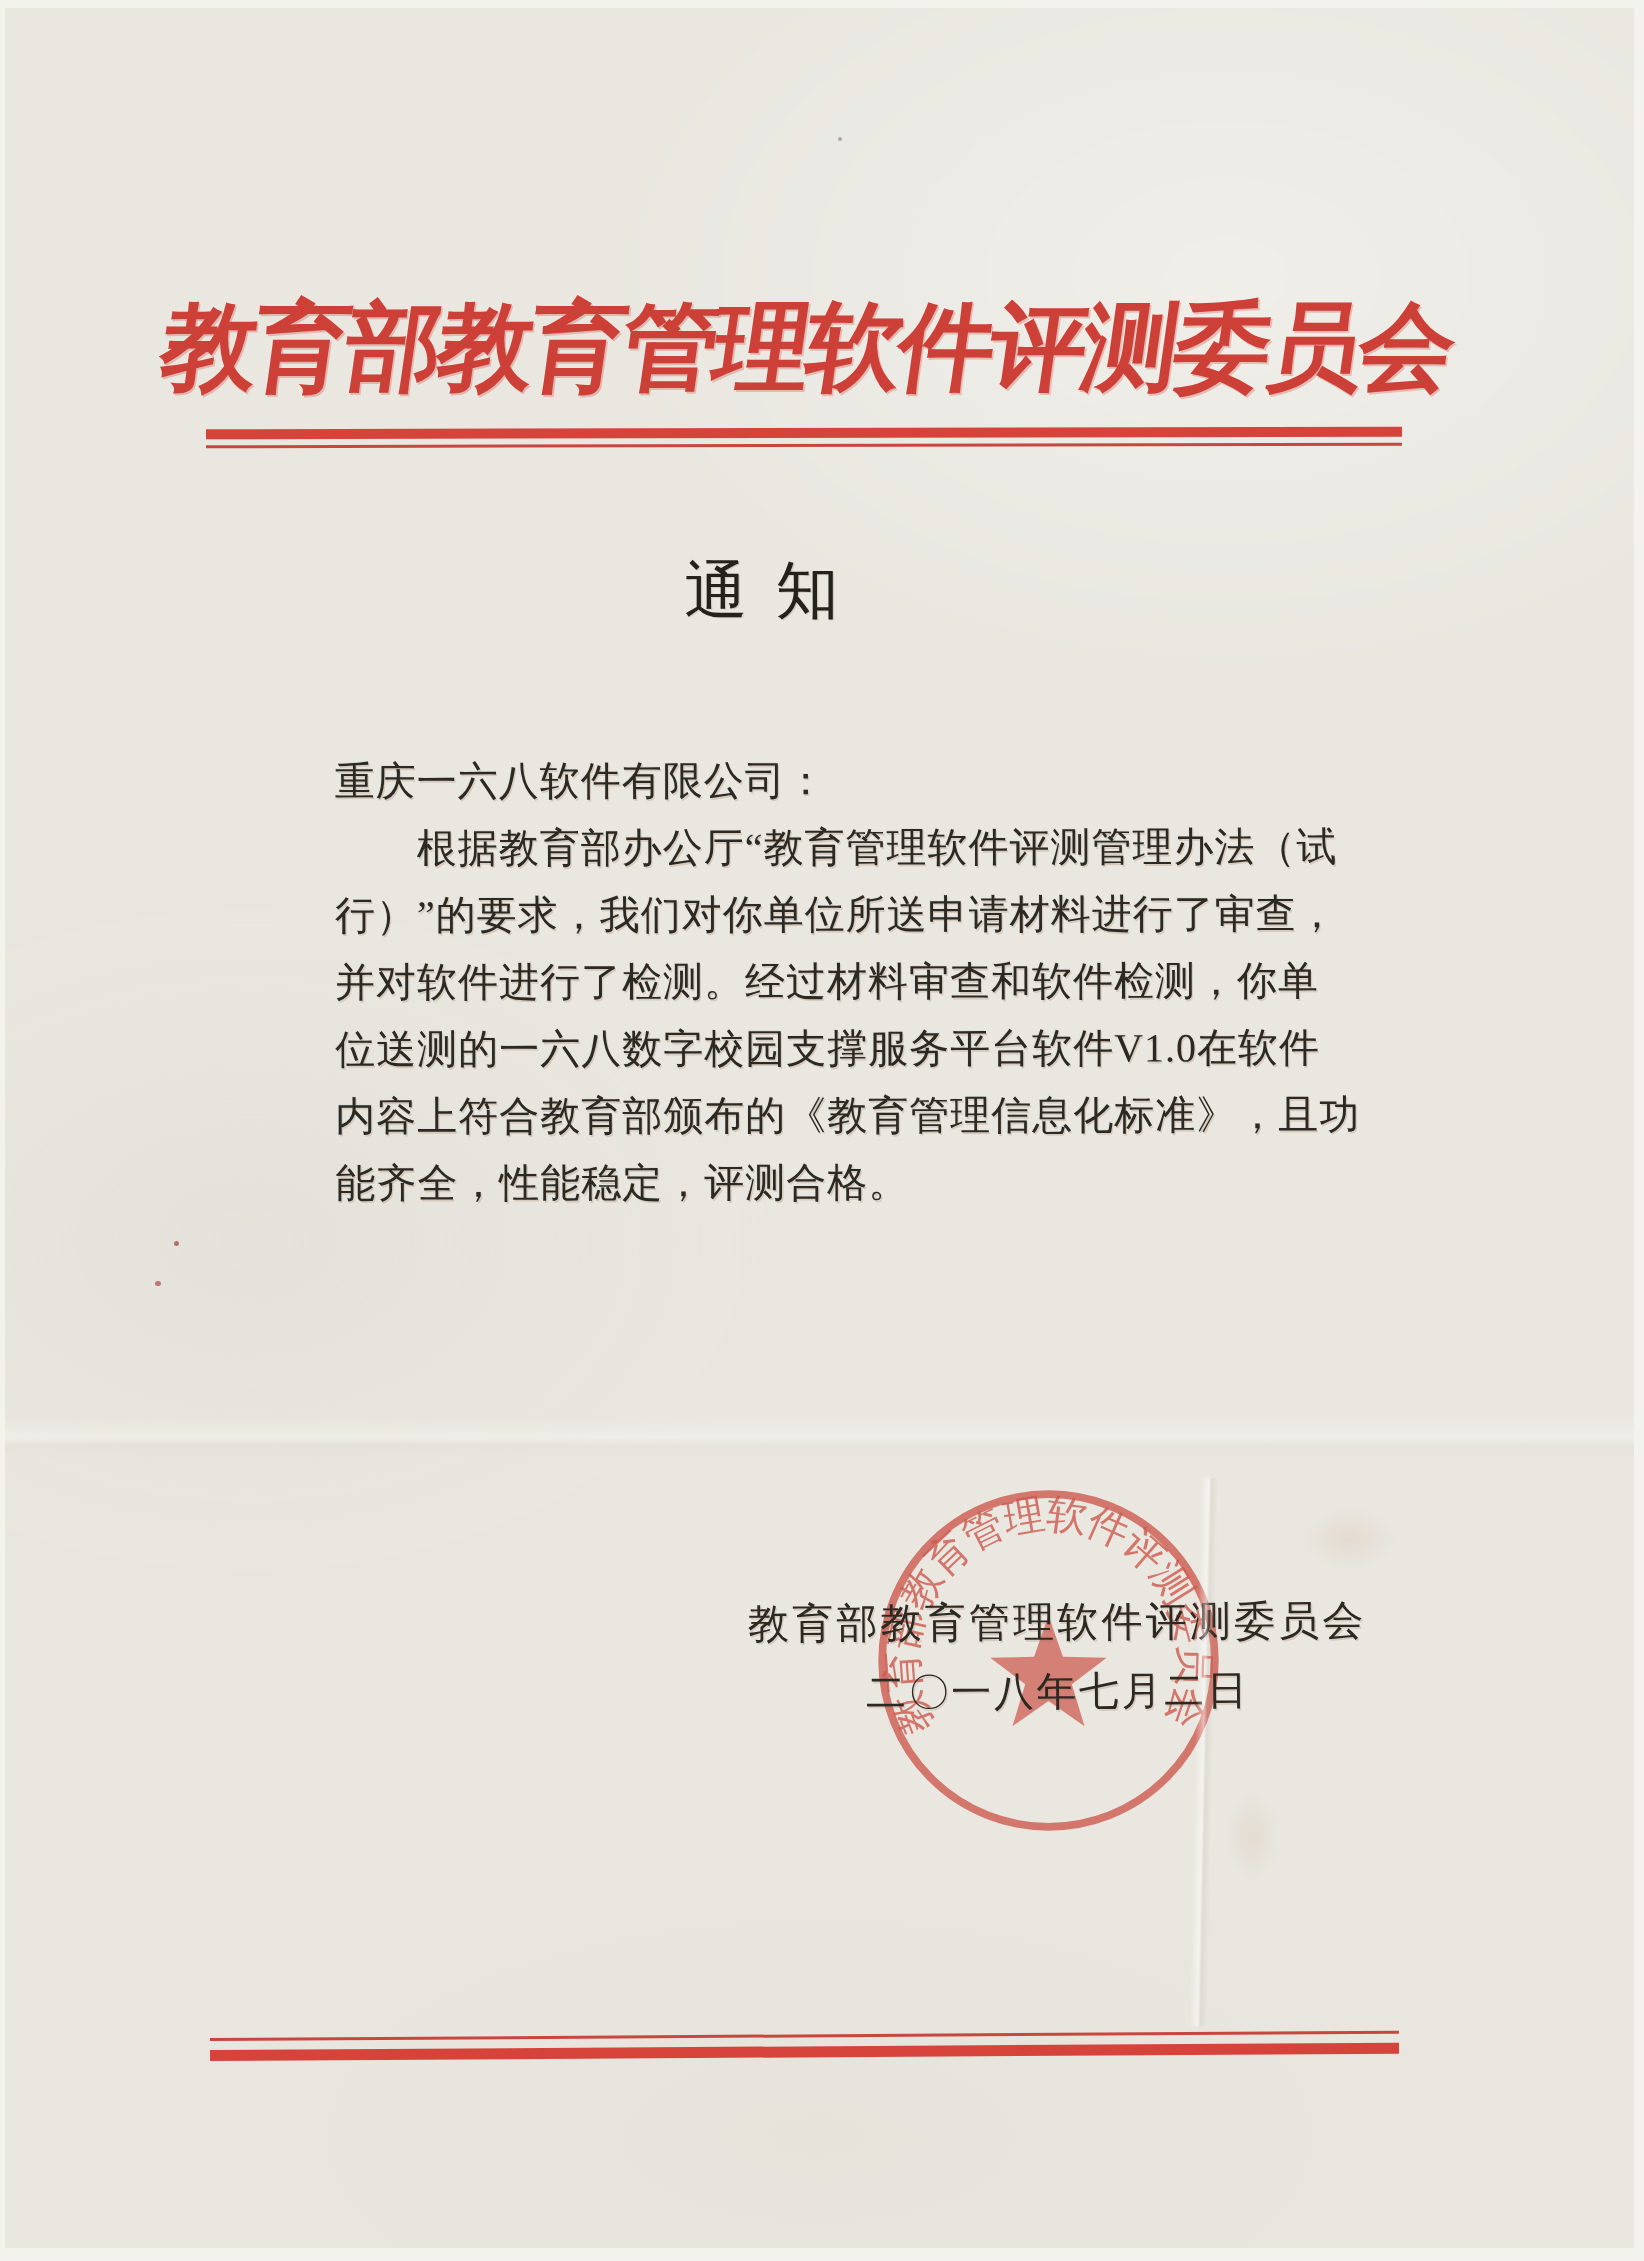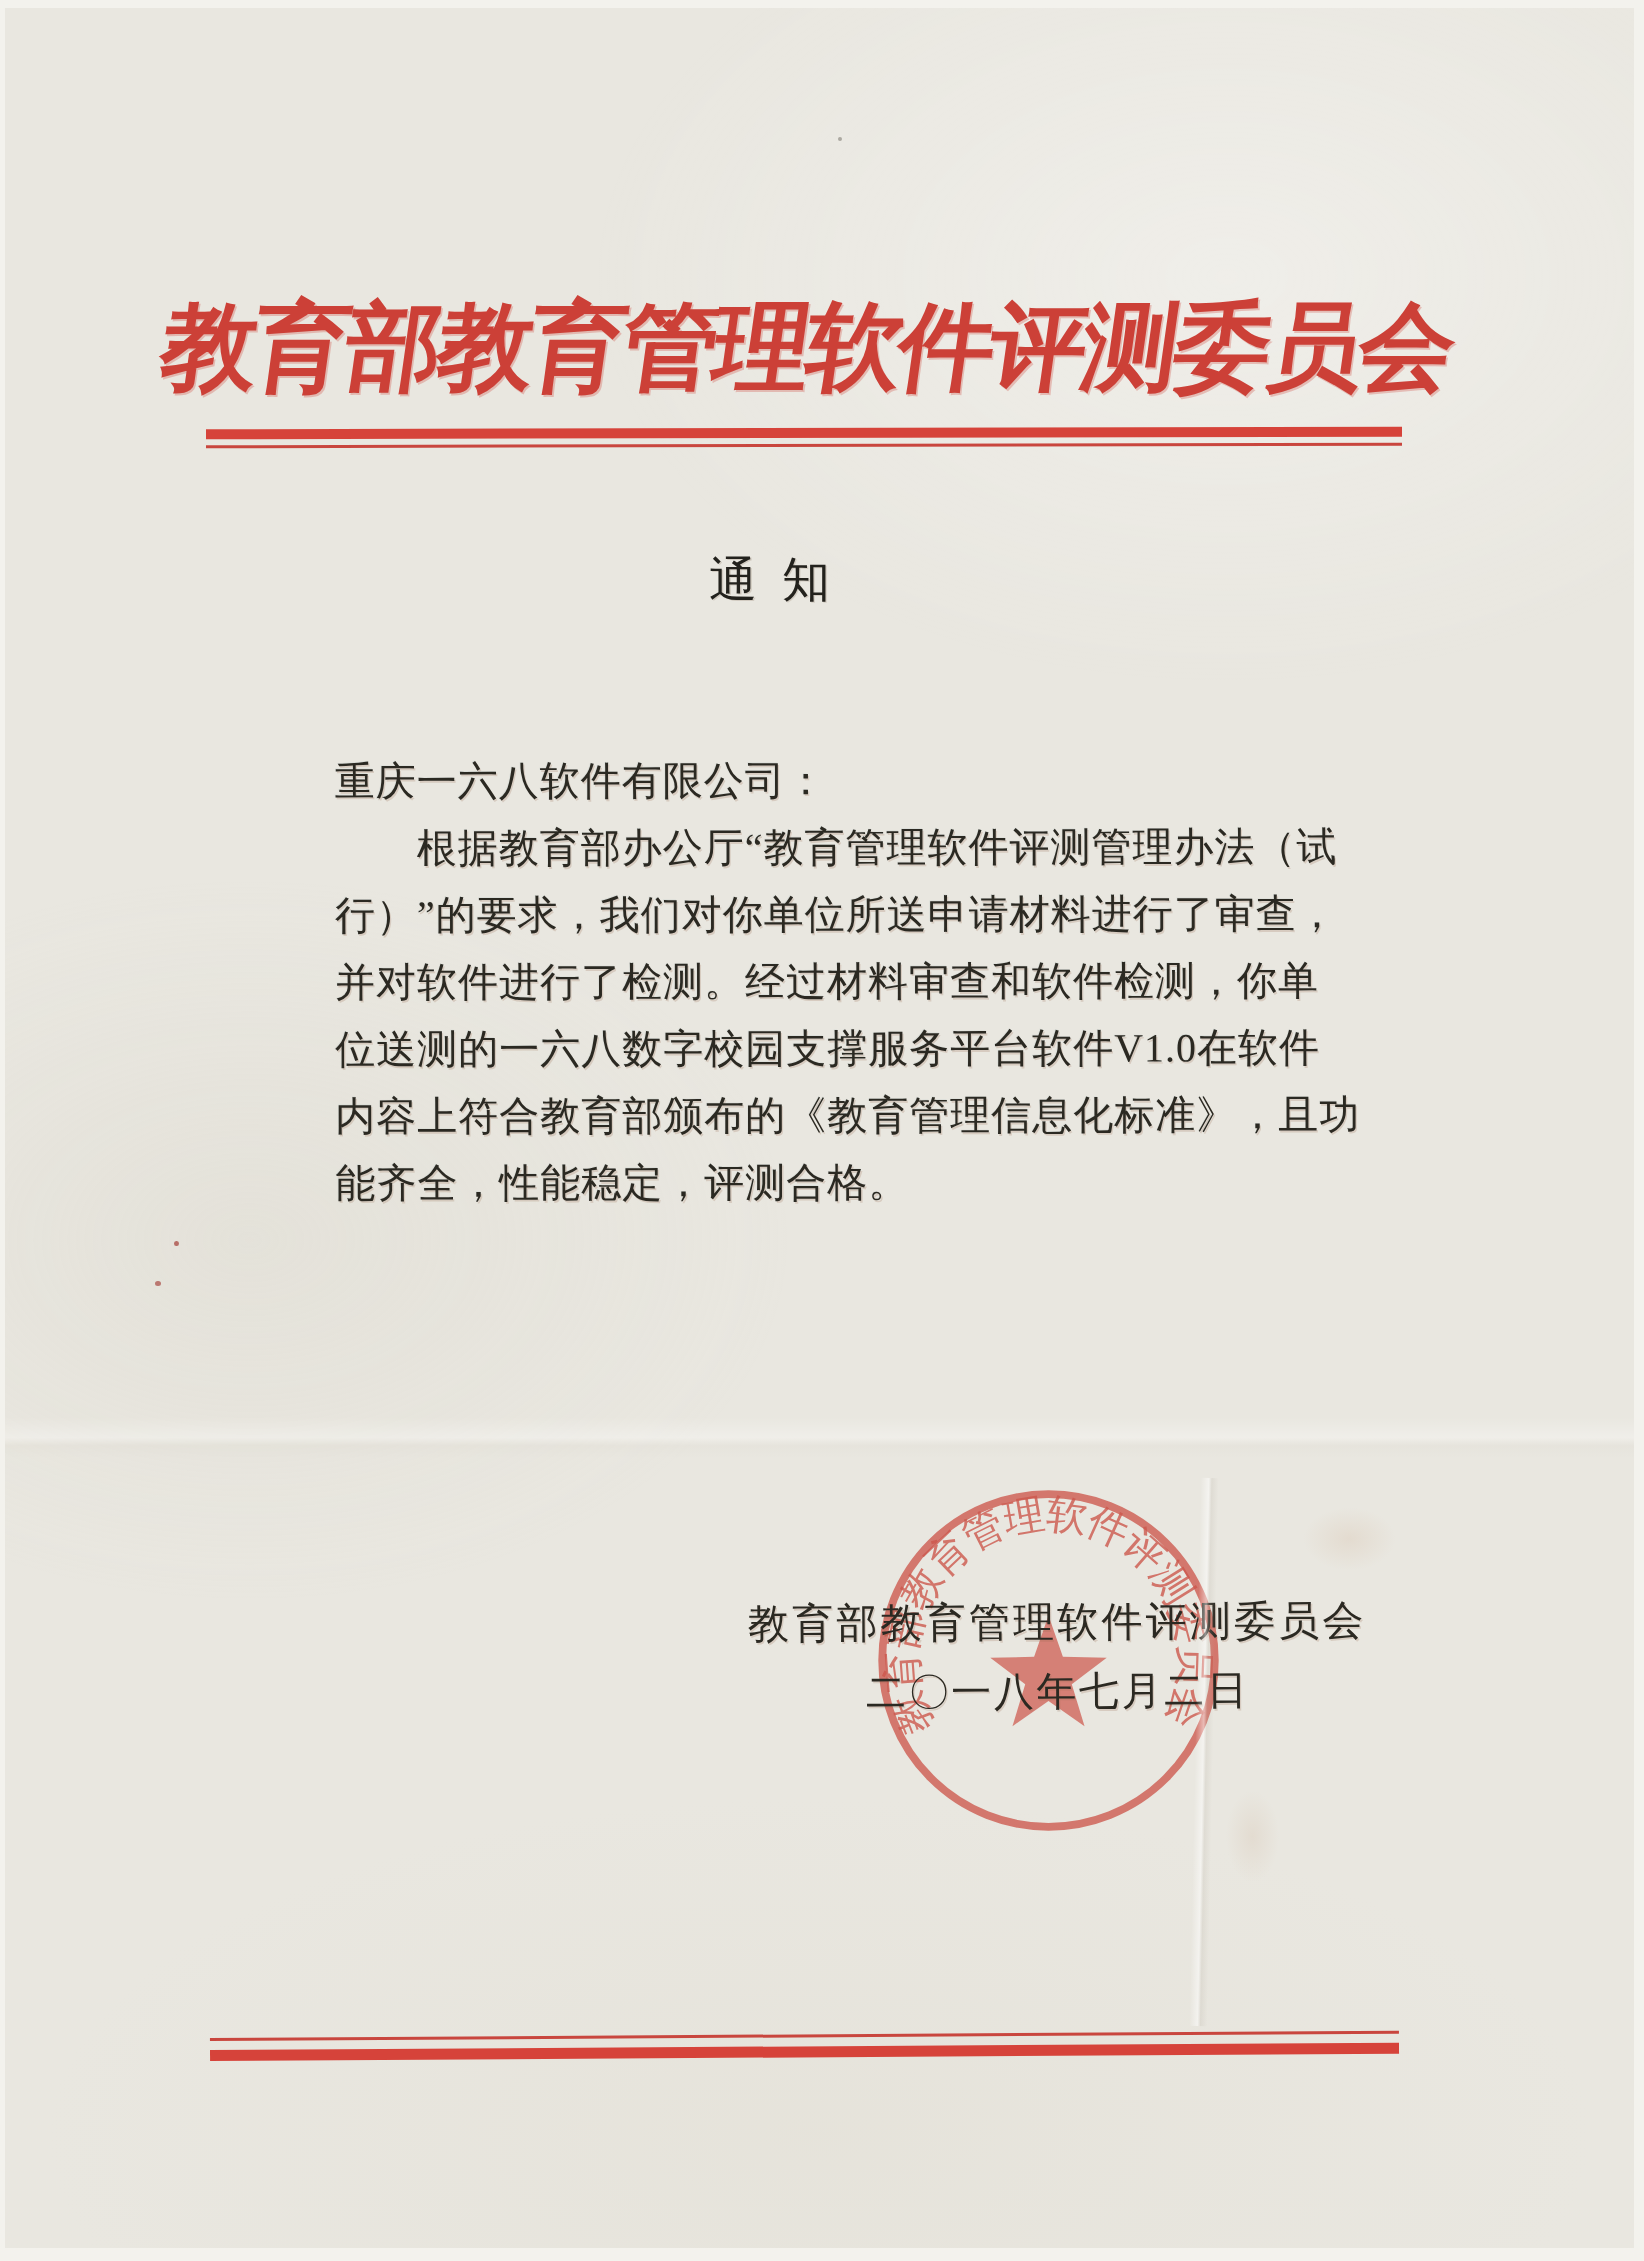--- a/index.html
+++ b/index.html
@@ -28,23 +28,23 @@
     color: #cc4037;
     transform: skewX(-8deg);
     text-shadow: 1.9px 1.9px 0 rgba(204,64,55,0.28);
     white-space: nowrap;
   }
   .rule { position: absolute; left: 201px; width: 1196px; }
   .rule-thick-top { top: 420px; height: 10.3px; background: #d6433a; transform: rotate(-0.12deg); }
   .rule-thin-top  { top: 436px; height: 3.2px;  background: #c9463e; transform: rotate(-0.12deg); }
   .notice-title {
     position: absolute;
-    left: 12px; top: 540px; width: 1511px;
+    left: 4px; top: 540px; width: 1511px;
     text-align: center;
-    font-size: 48px;
+    font-size: 63px;
     letter-spacing: 6.4px;
     color: #23221d;
     white-space: pre;
     text-shadow: 1.3px 1.3px 0 rgba(120,95,70,0.20);
   }
   .body-block {
     position: absolute;
     left: 330px; top: 739px; width: 1060px;
     font-size: 40px;
     line-height: 67px;

